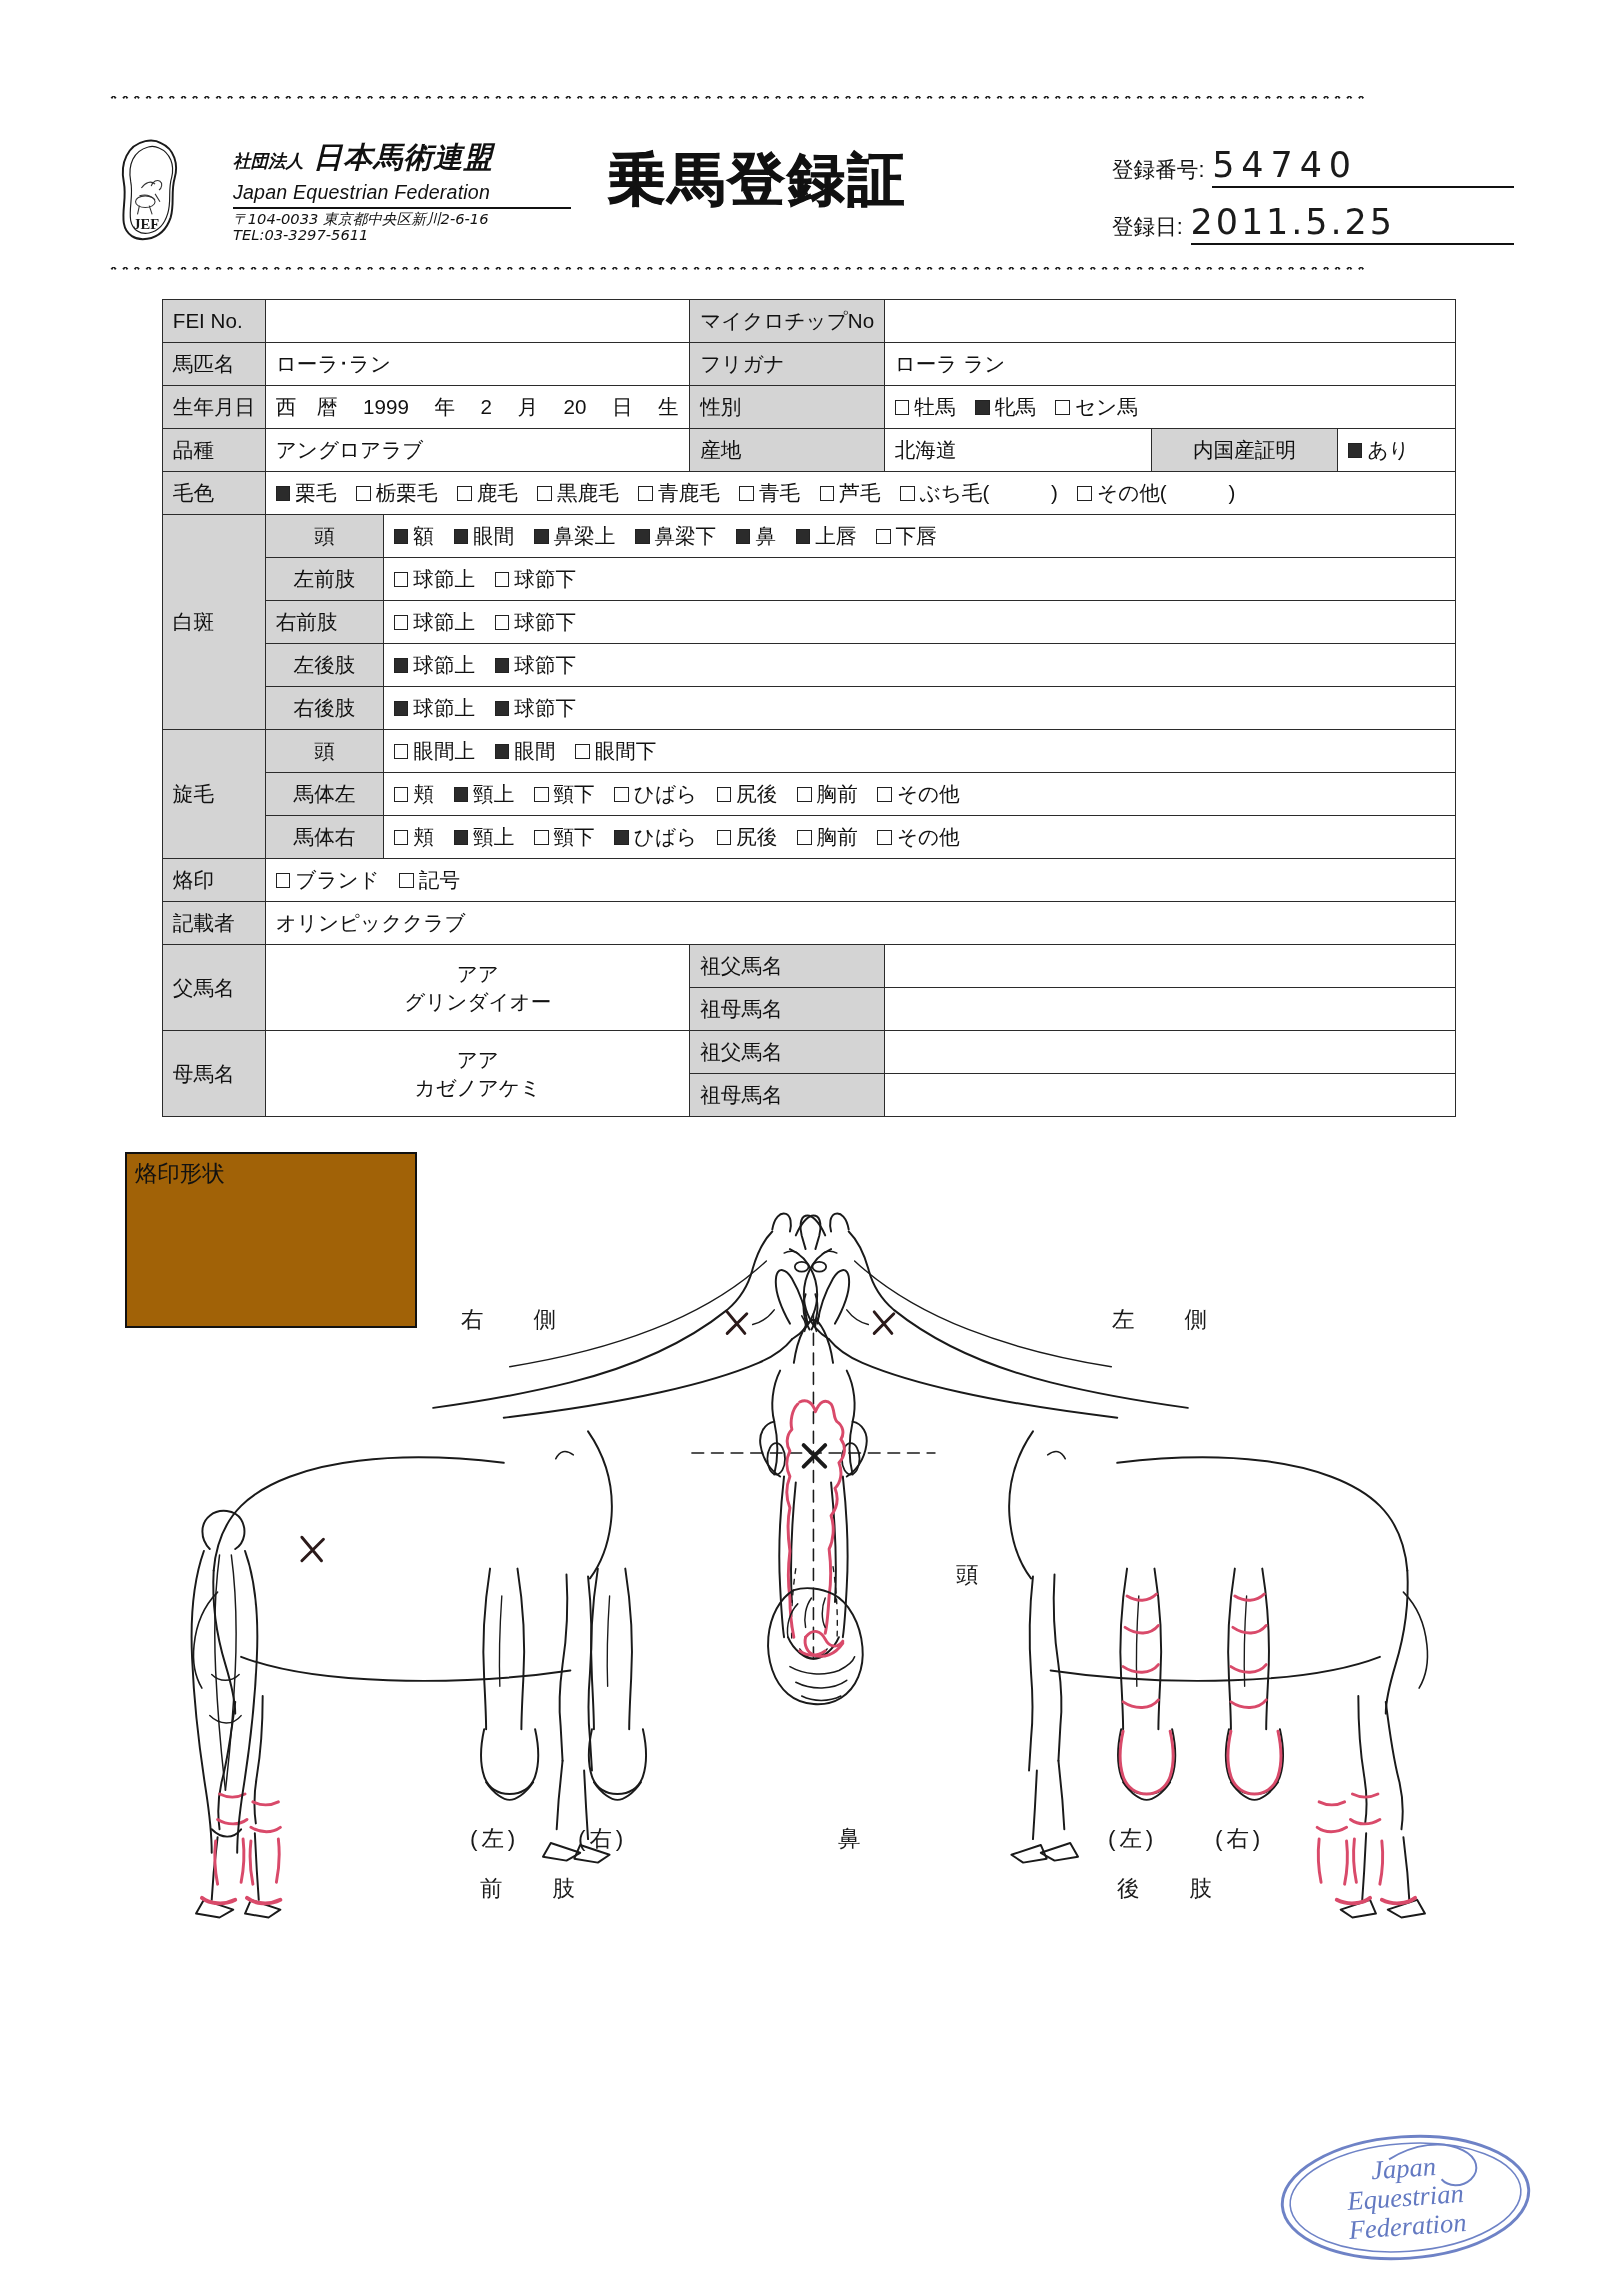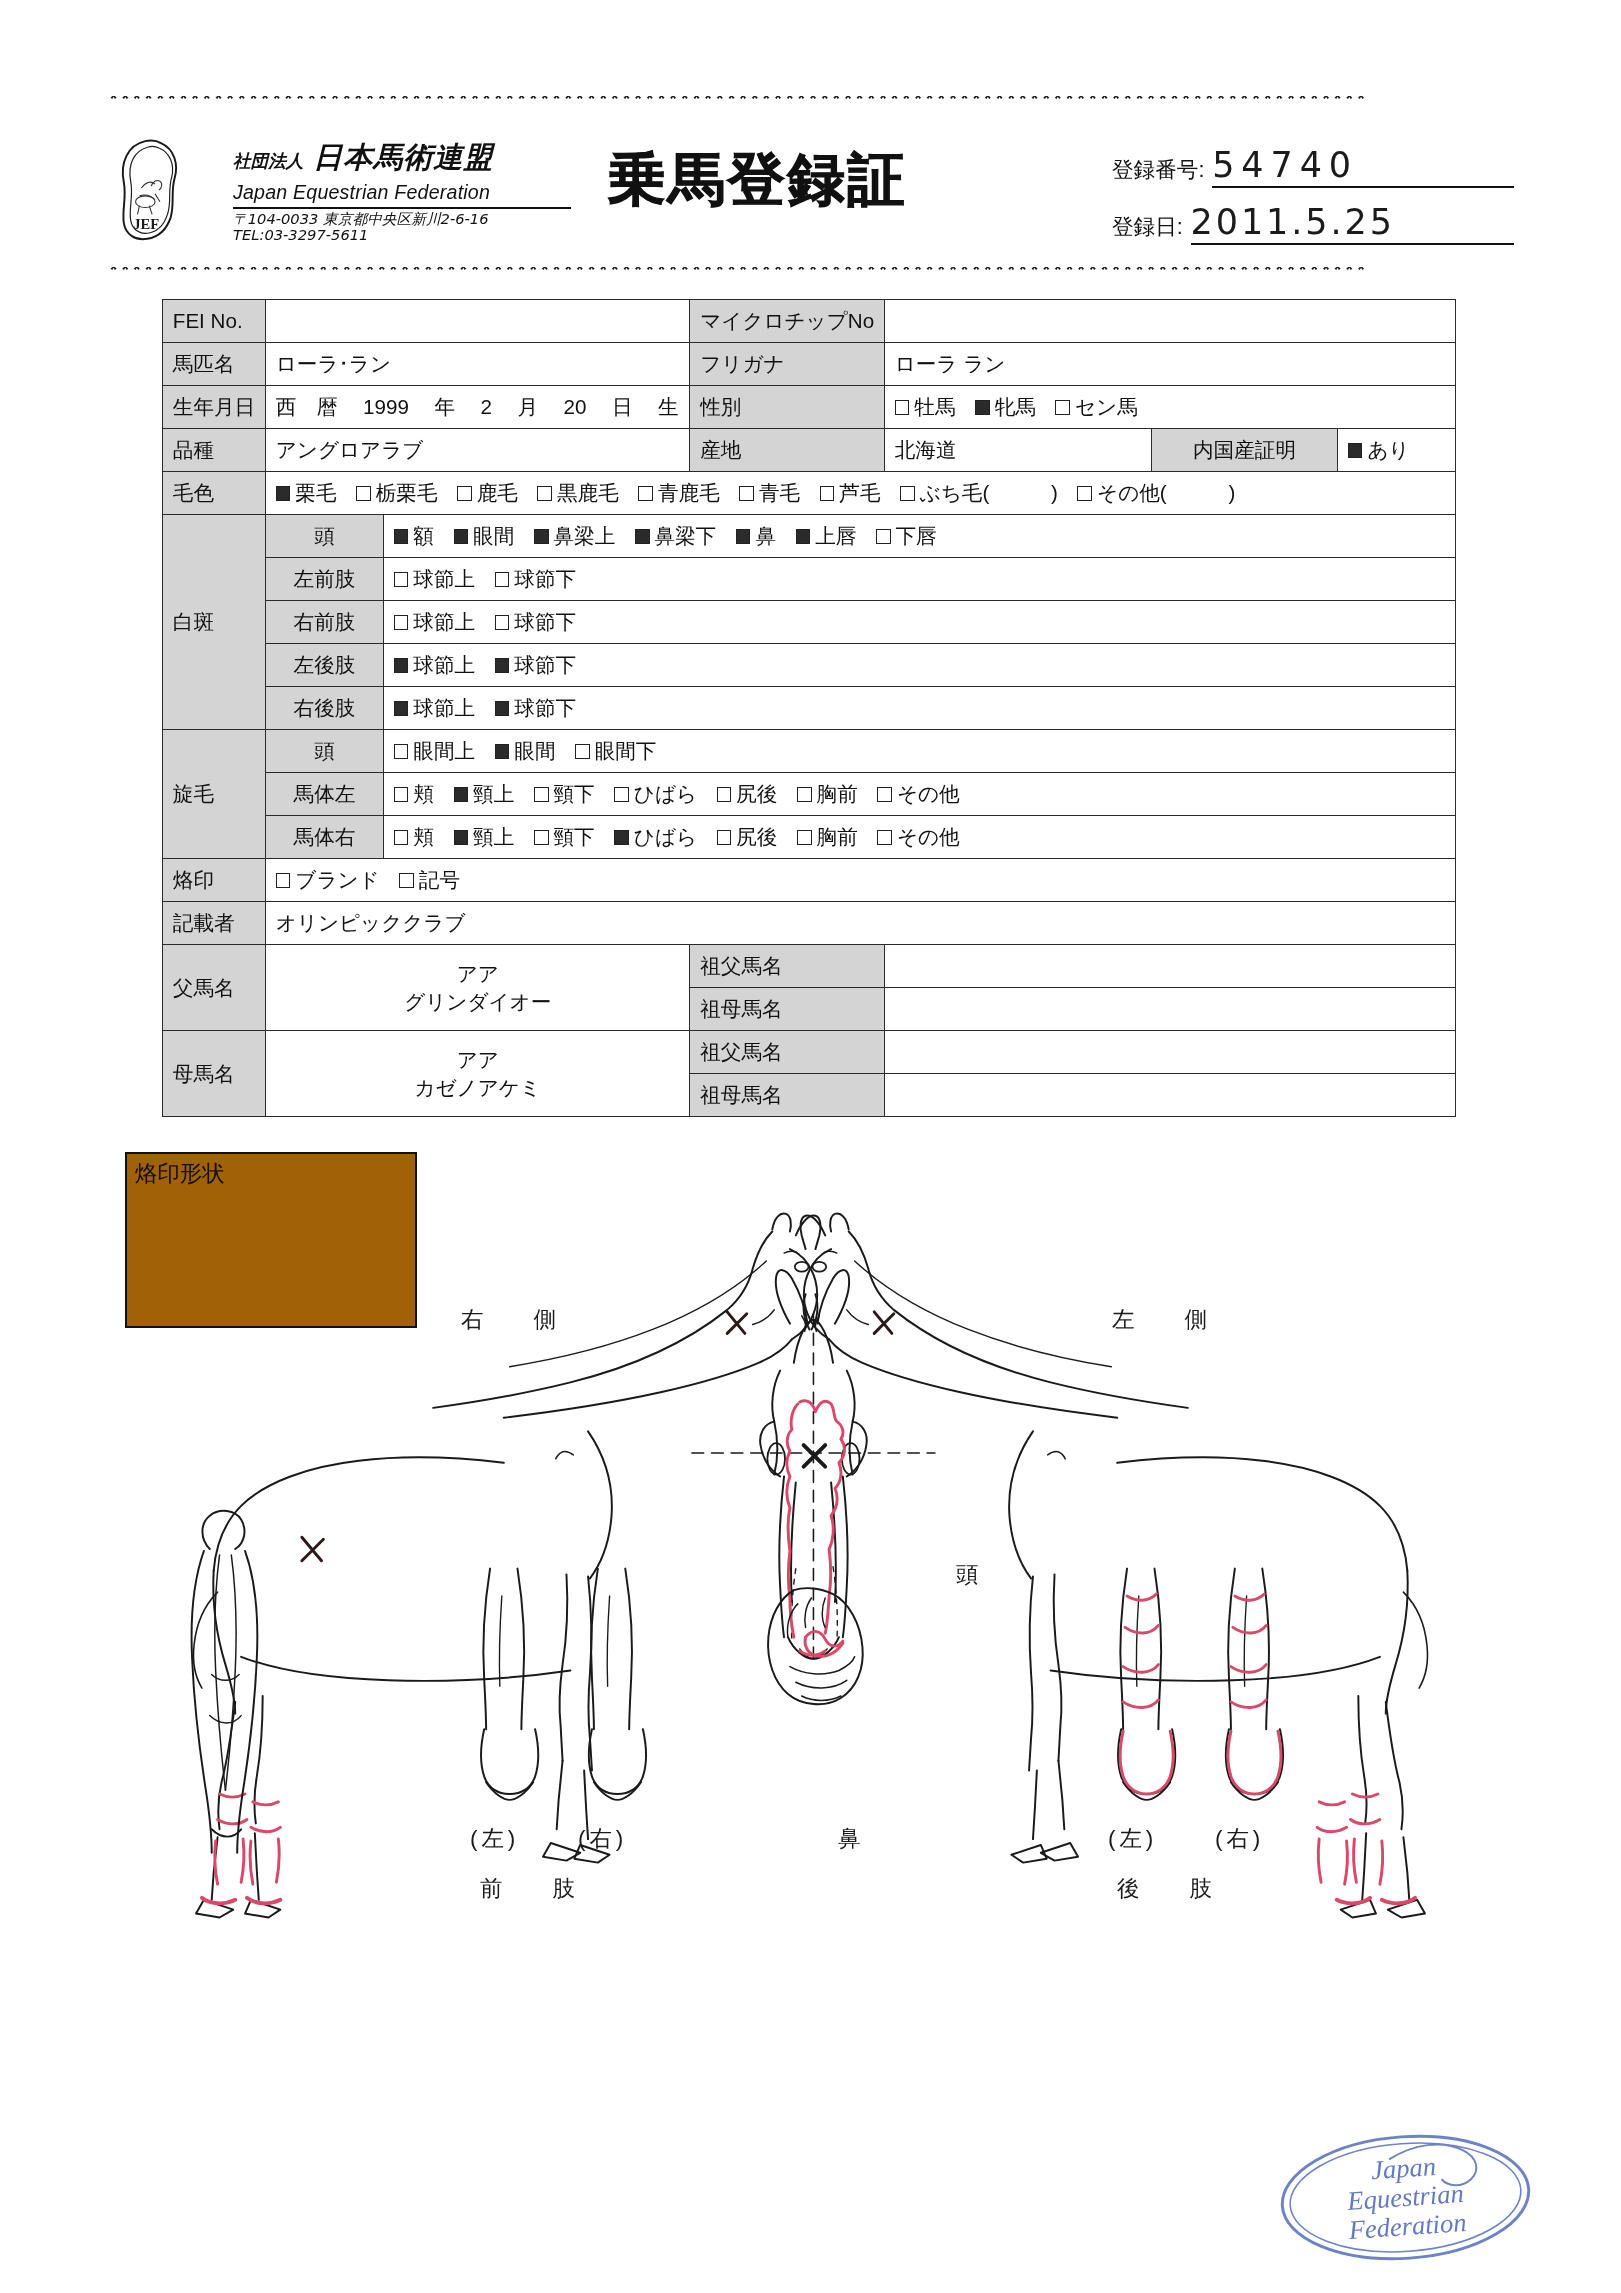--- a/index.html
+++ b/index.html
@@ -219,21 +219,21 @@
     <tr>
       <td class="hd" rowspan="5" style="width:94px">白斑</td>
       <td class="hd" style="width:118px;text-align:center">頭</td>
       <td class="val cbline" colspan="7"><span class="ck"><span class="cb on"></span><span>額</span></span><span class="ck"><span class="cb on"></span><span>眼間</span></span><span class="ck"><span class="cb on"></span><span>鼻梁上</span></span><span class="ck"><span class="cb on"></span><span>鼻梁下</span></span><span class="ck"><span class="cb on"></span><span>鼻</span></span><span class="ck"><span class="cb on"></span><span>上唇</span></span><span class="ck"><span class="cb"></span><span>下唇</span></span></td>
     </tr>
     <tr>
       <td class="hd" style="text-align:center">左前肢</td>
       <td class="val cbline" colspan="7"><span class="ck"><span class="cb"></span><span>球節上</span></span><span class="ck"><span class="cb"></span><span>球節下</span></span></td>
     </tr>
     <tr>
-      <td class="hd" style="text-align:center">右前肢</td>
+      <td class="hd" style="">右前肢</td>
       <td class="val cbline" colspan="7"><span class="ck"><span class="cb"></span><span>球節上</span></span><span class="ck"><span class="cb"></span><span>球節下</span></span></td>
     </tr>
     <tr>
       <td class="hd" style="text-align:center">左後肢</td>
       <td class="val cbline" colspan="7"><span class="ck"><span class="cb on"></span><span>球節上</span></span><span class="ck"><span class="cb on"></span><span>球節下</span></span></td>
     </tr>
     <tr>
       <td class="hd" style="text-align:center">右後肢</td>
       <td class="val cbline" colspan="7"><span class="ck"><span class="cb on"></span><span>球節上</span></span><span class="ck"><span class="cb on"></span><span>球節下</span></span></td>
     </tr>

